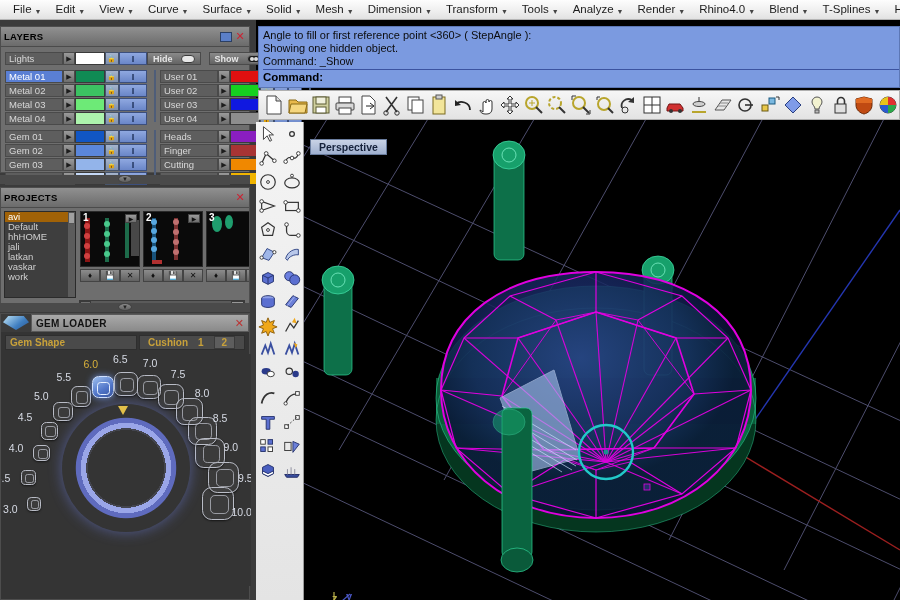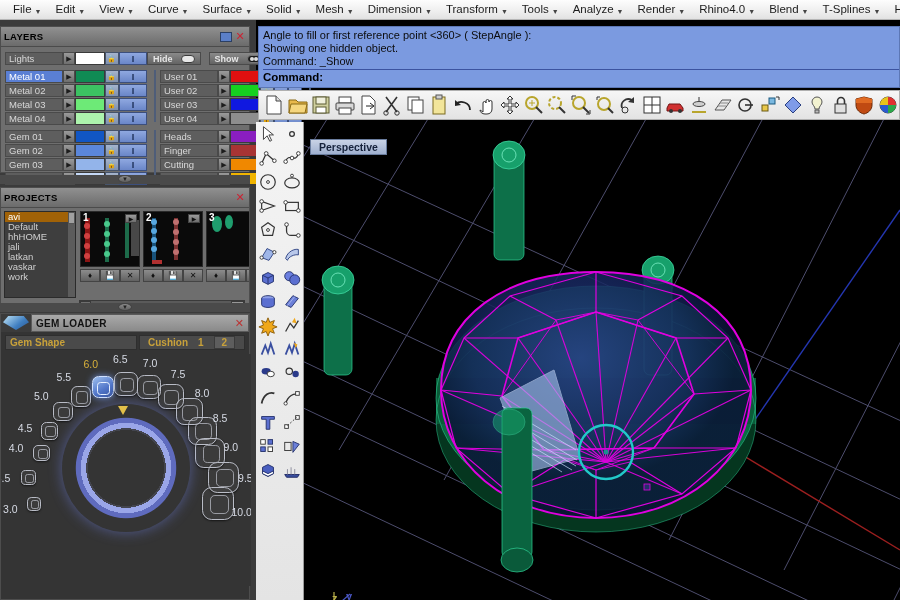--- a/index.html
+++ b/index.html
@@ -626,21 +626,21 @@
 
   <div id="ring">
 
   <div class="gem" style="width: 14px; height: 14px; left: 25.9101px; top: 142.518px;"></div>
       <div class="gsize" style="left: 2.05596px; top: 149.016px;">3.0</div>
       <div class="gem" style="width: 15.3px; height: 15.3px; left: 19.624px; top: 115.674px;"></div>
       <div class="gsize" style="left: -5.32103px; top: 117.792px;">3.5</div>
       <div class="gem" style="width: 16.6px; height: 16.6px; left: 32.4052px; top: 90.6594px;"></div>
       <div class="gsize" style="left: 7.80766px; top: 87.9371px;">4.0</div>
       <div class="gem" style="width: 17.9px; height: 17.9px; left: 39.521px; top: 67.8159px;"></div>
-      <div class="gsize" style="left: 16.8282px; top: 68px;">4.5</div>
+      <div class="gsize" style="left: 16.8282px; top: 57px;">4.5</div>
       <div class="gem" style="width: 19.2px; height: 19.2px; left: 52.3575px; top: 47.9051px;"></div>
       <div class="gsize" style="left: 33.1236px; top: 35.8134px;">5.0</div>
       <div class="gem" style="width: 20.5px; height: 20.5px; left: 69.9066px; top: 32.367px;"></div>
       <div class="gsize" style="left: 55.5546px; top: 16.6313px;">5.5</div>
       <div class="gem sel" style="width: 21.8px; height: 21.8px; left: 90.8077px; top: 22.3143px;"></div>
       <div class="gsize active" style="left: 82.5055px; top: 4.17022px;">6.0</div>
       <div class="gem" style="width: 23.1px; height: 23.1px; left: 113.45px; top: 18.45px;"></div>
       <div class="gsize" style="left: 112px; top: -0.55px;">6.5</div>
       <div class="gem" style="width: 24.4px; height: 24.4px; left: 136.092px; top: 21.0143px;"></div>
       <div class="gsize" style="left: 141.847px; top: 2.91881px;">7.0</div>

